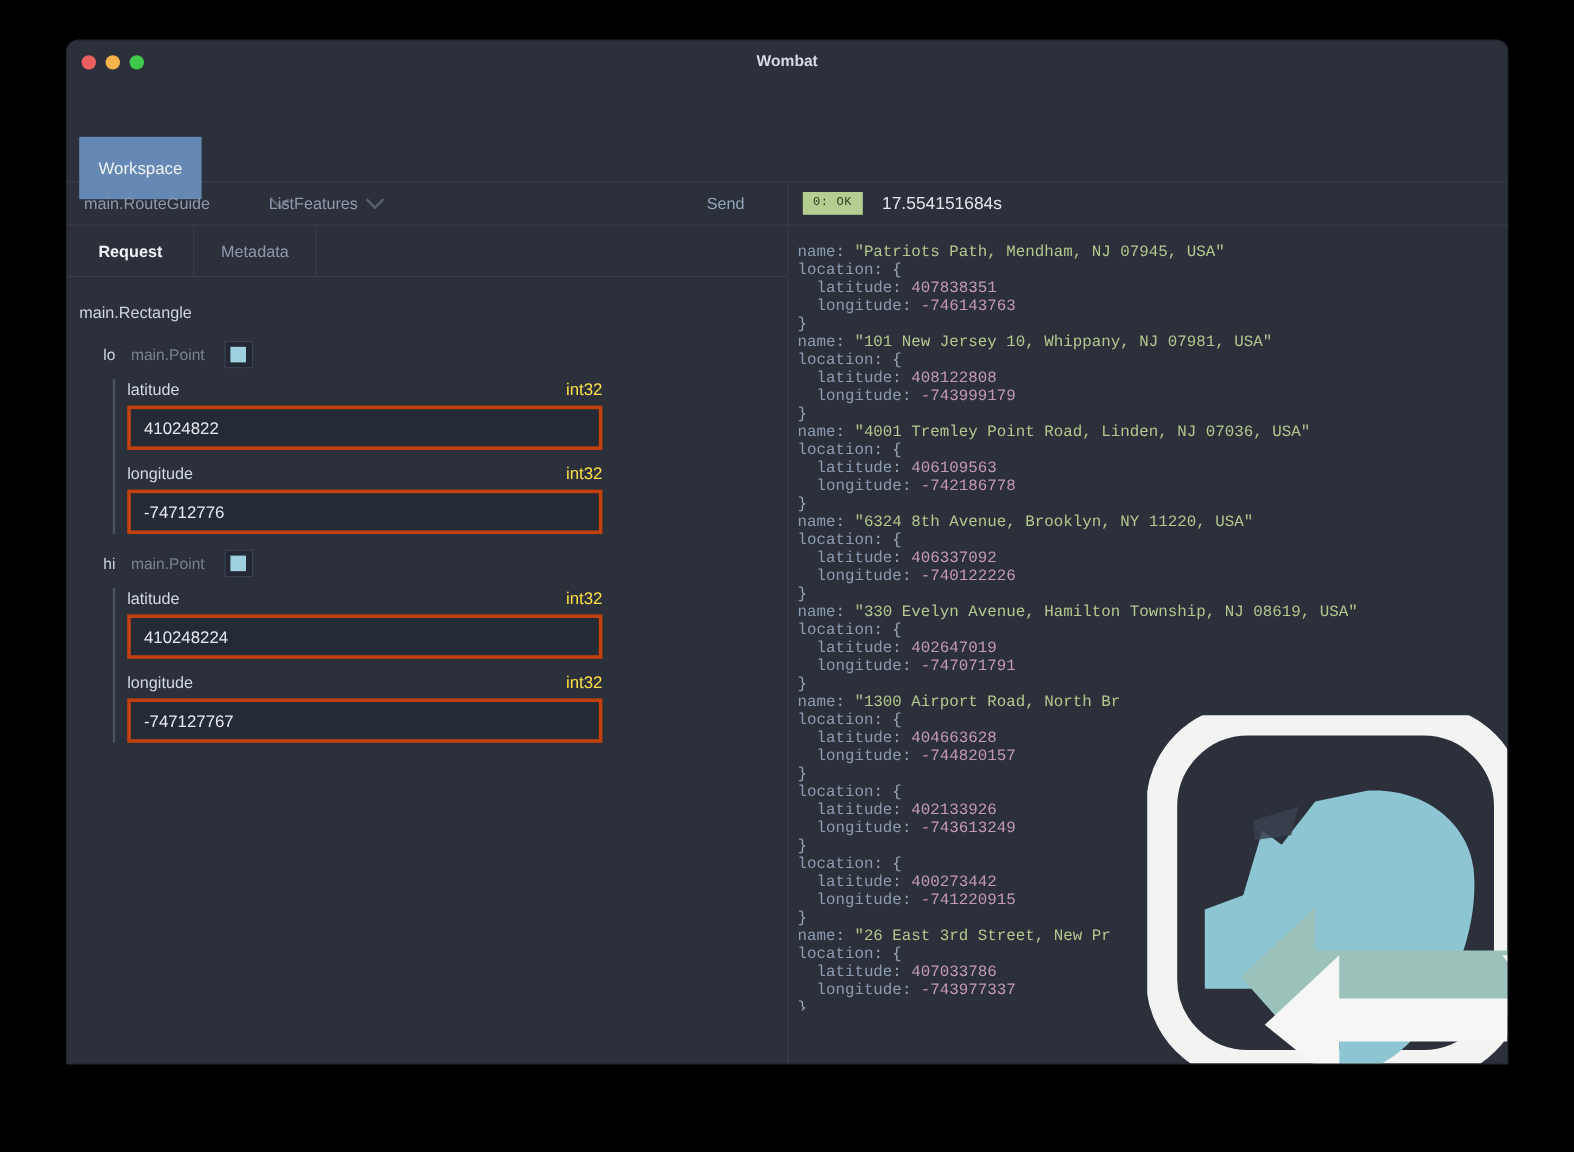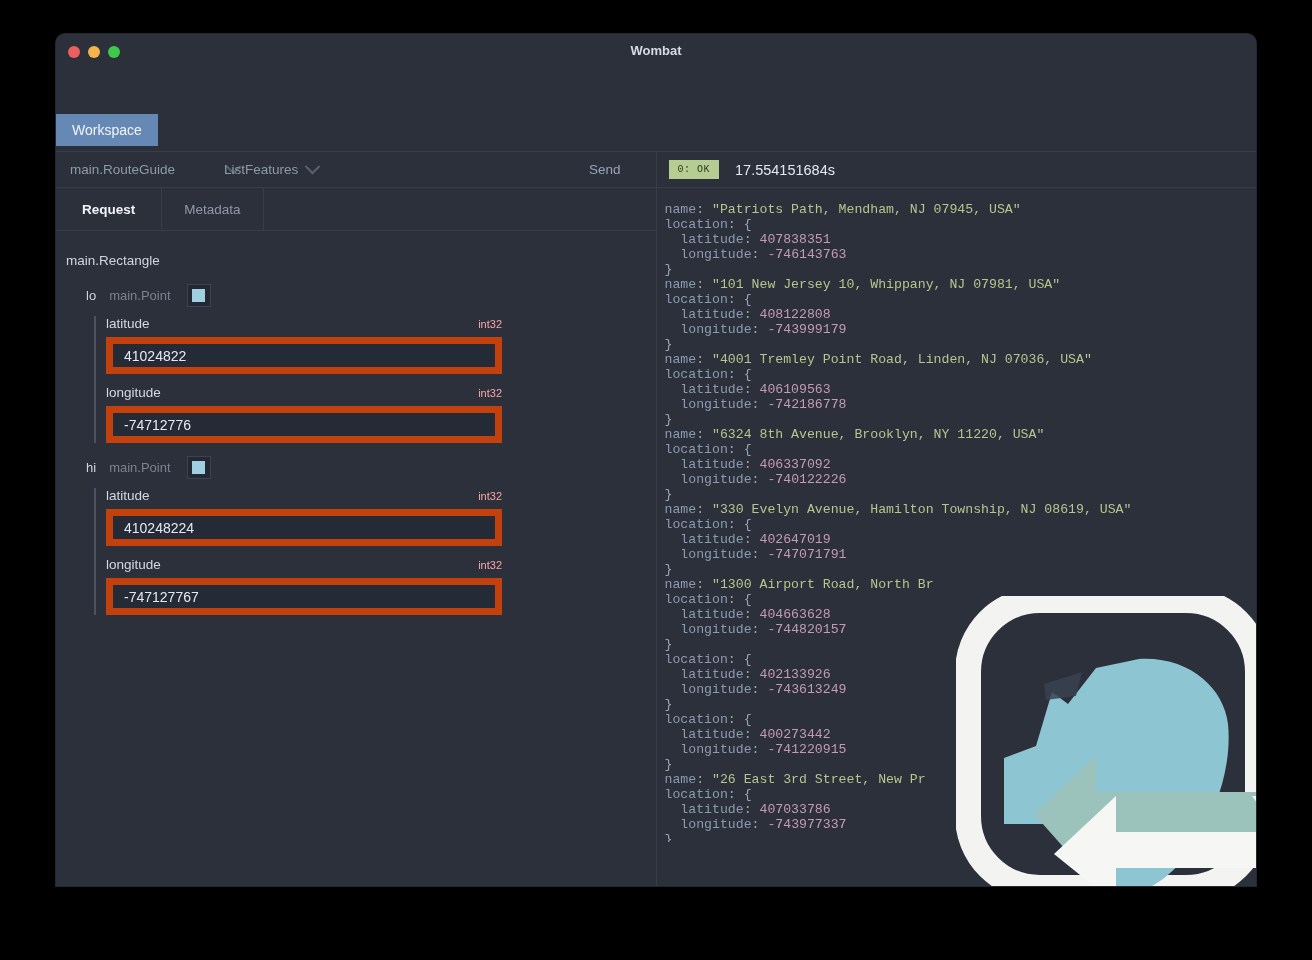--- a/index.html
+++ b/index.html
@@ -42,22 +42,22 @@
   }
   
   .header {
     position: relative;
     height: 81px;
     background: #2b303b;
     border-bottom: 1px solid #373d4a;
   }
   .workspace-btn {
     position: absolute;
-    left: 0; top: 44px;
-    width: 102px; height: 32px;
+    left: 10px; top: 44px;
+    width: 102px; height: 52px;
     background: #6688b5;
     color: #f2f5f9;
     border: none;
     font-size: 14px;
     font-family: "Liberation Sans", sans-serif;
     cursor: pointer;
     display: flex; align-items: center; justify-content: center;
   }
   .conn-block {
     position: absolute;
@@ -197,25 +197,25 @@
     padding-left: 10px;
   }
   .field-row { margin-bottom: 11px; }
   .field-label-line {
     display: flex; align-items: baseline;
     justify-content: space-between;
     width: 396px;
     margin-bottom: 6px;
   }
   .field-label { font-size: 13.5px; color: #d3d9e2; }
-  .field-kind  { font-size: 11px; color: #fca5a5; }
+  .field-kind  { font-size: 14px; color: #fde047; }
   .field-input {
     width: 396px; height: 37px;
     background: #242a36;
-    border: 7px solid #c2410c;
+    border: 3px solid #c2410c;
     color: #e6eaf0;
     font-size: 14px;
     padding: 0 11px;
     box-sizing: border-box;
     font-family: "Liberation Sans", sans-serif;
     outline: none;
   }
   
   .response-area {
     padding: 14px 0 0 8px;

